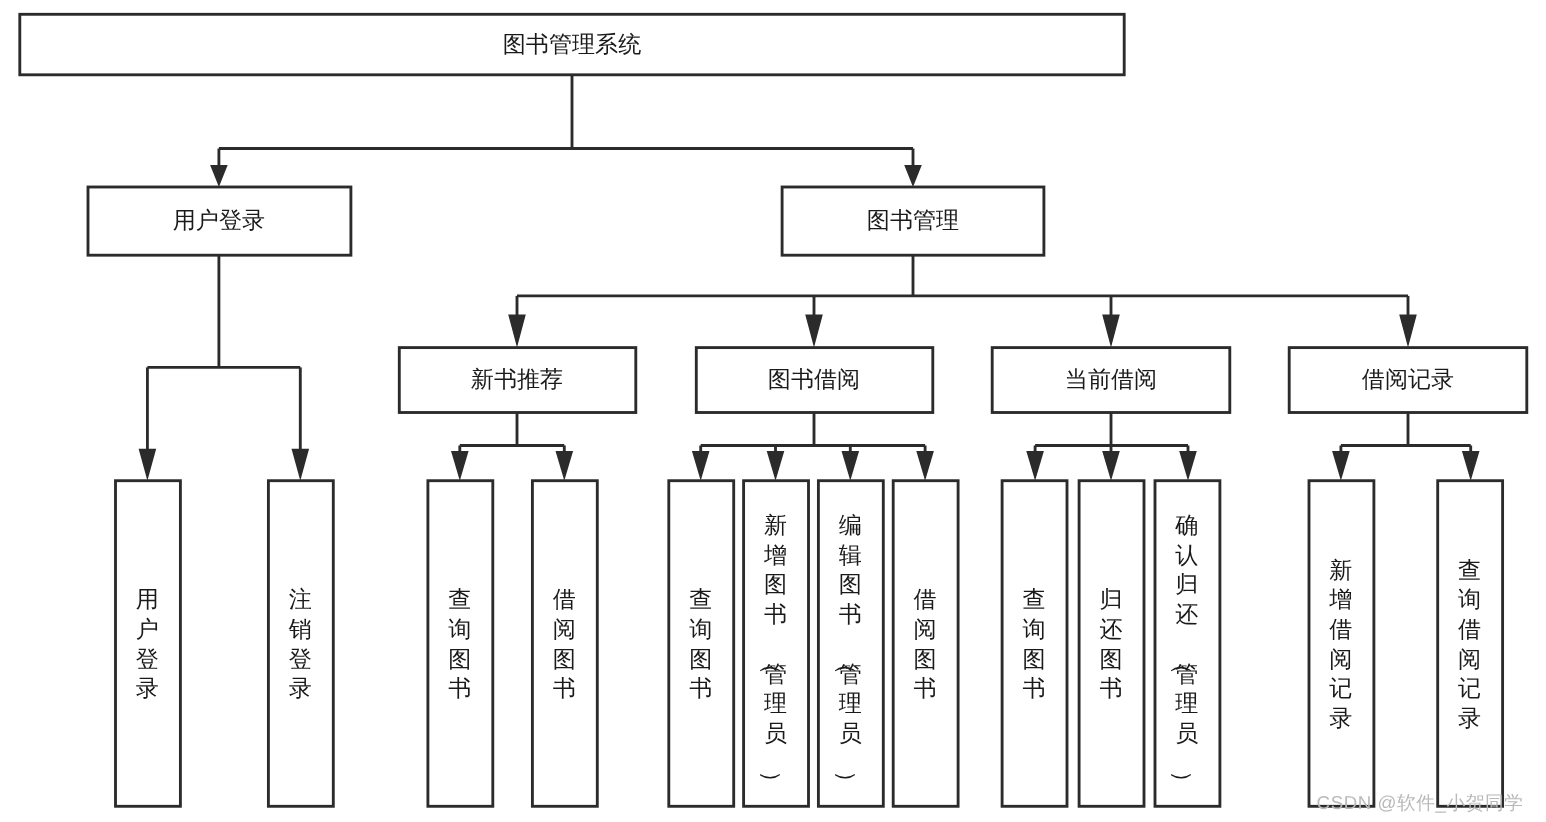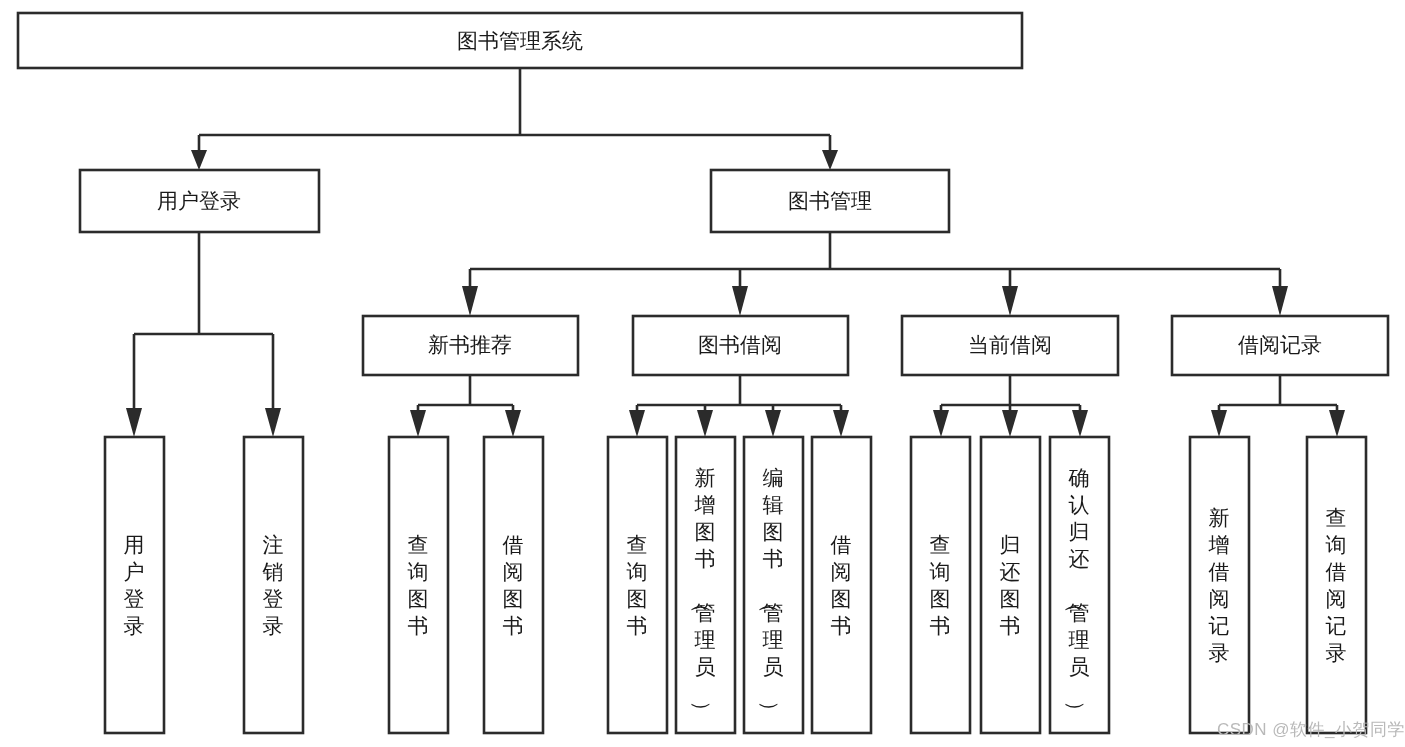--- a/index.html
+++ b/index.html
@@ -51,21 +51,21 @@
   }
   .leaf-label {
     font-family: "Liberation Sans", "DejaVu Sans", sans-serif;
     fill: #1a1a1a;
     font-size: 21px;
     text-anchor: middle;
     white-space: pre;
   }
   .watermark {
     position: absolute;
-    right: 0;
+    right: 20px;
     bottom: 6px;
     font-family: "Liberation Sans", "DejaVu Sans", sans-serif;
     font-size: 17px;
     color: #b9b9b9;
     letter-spacing: 0.5px;
     user-select: none;
     pointer-events: none;
   }
 </style>
 </head>

